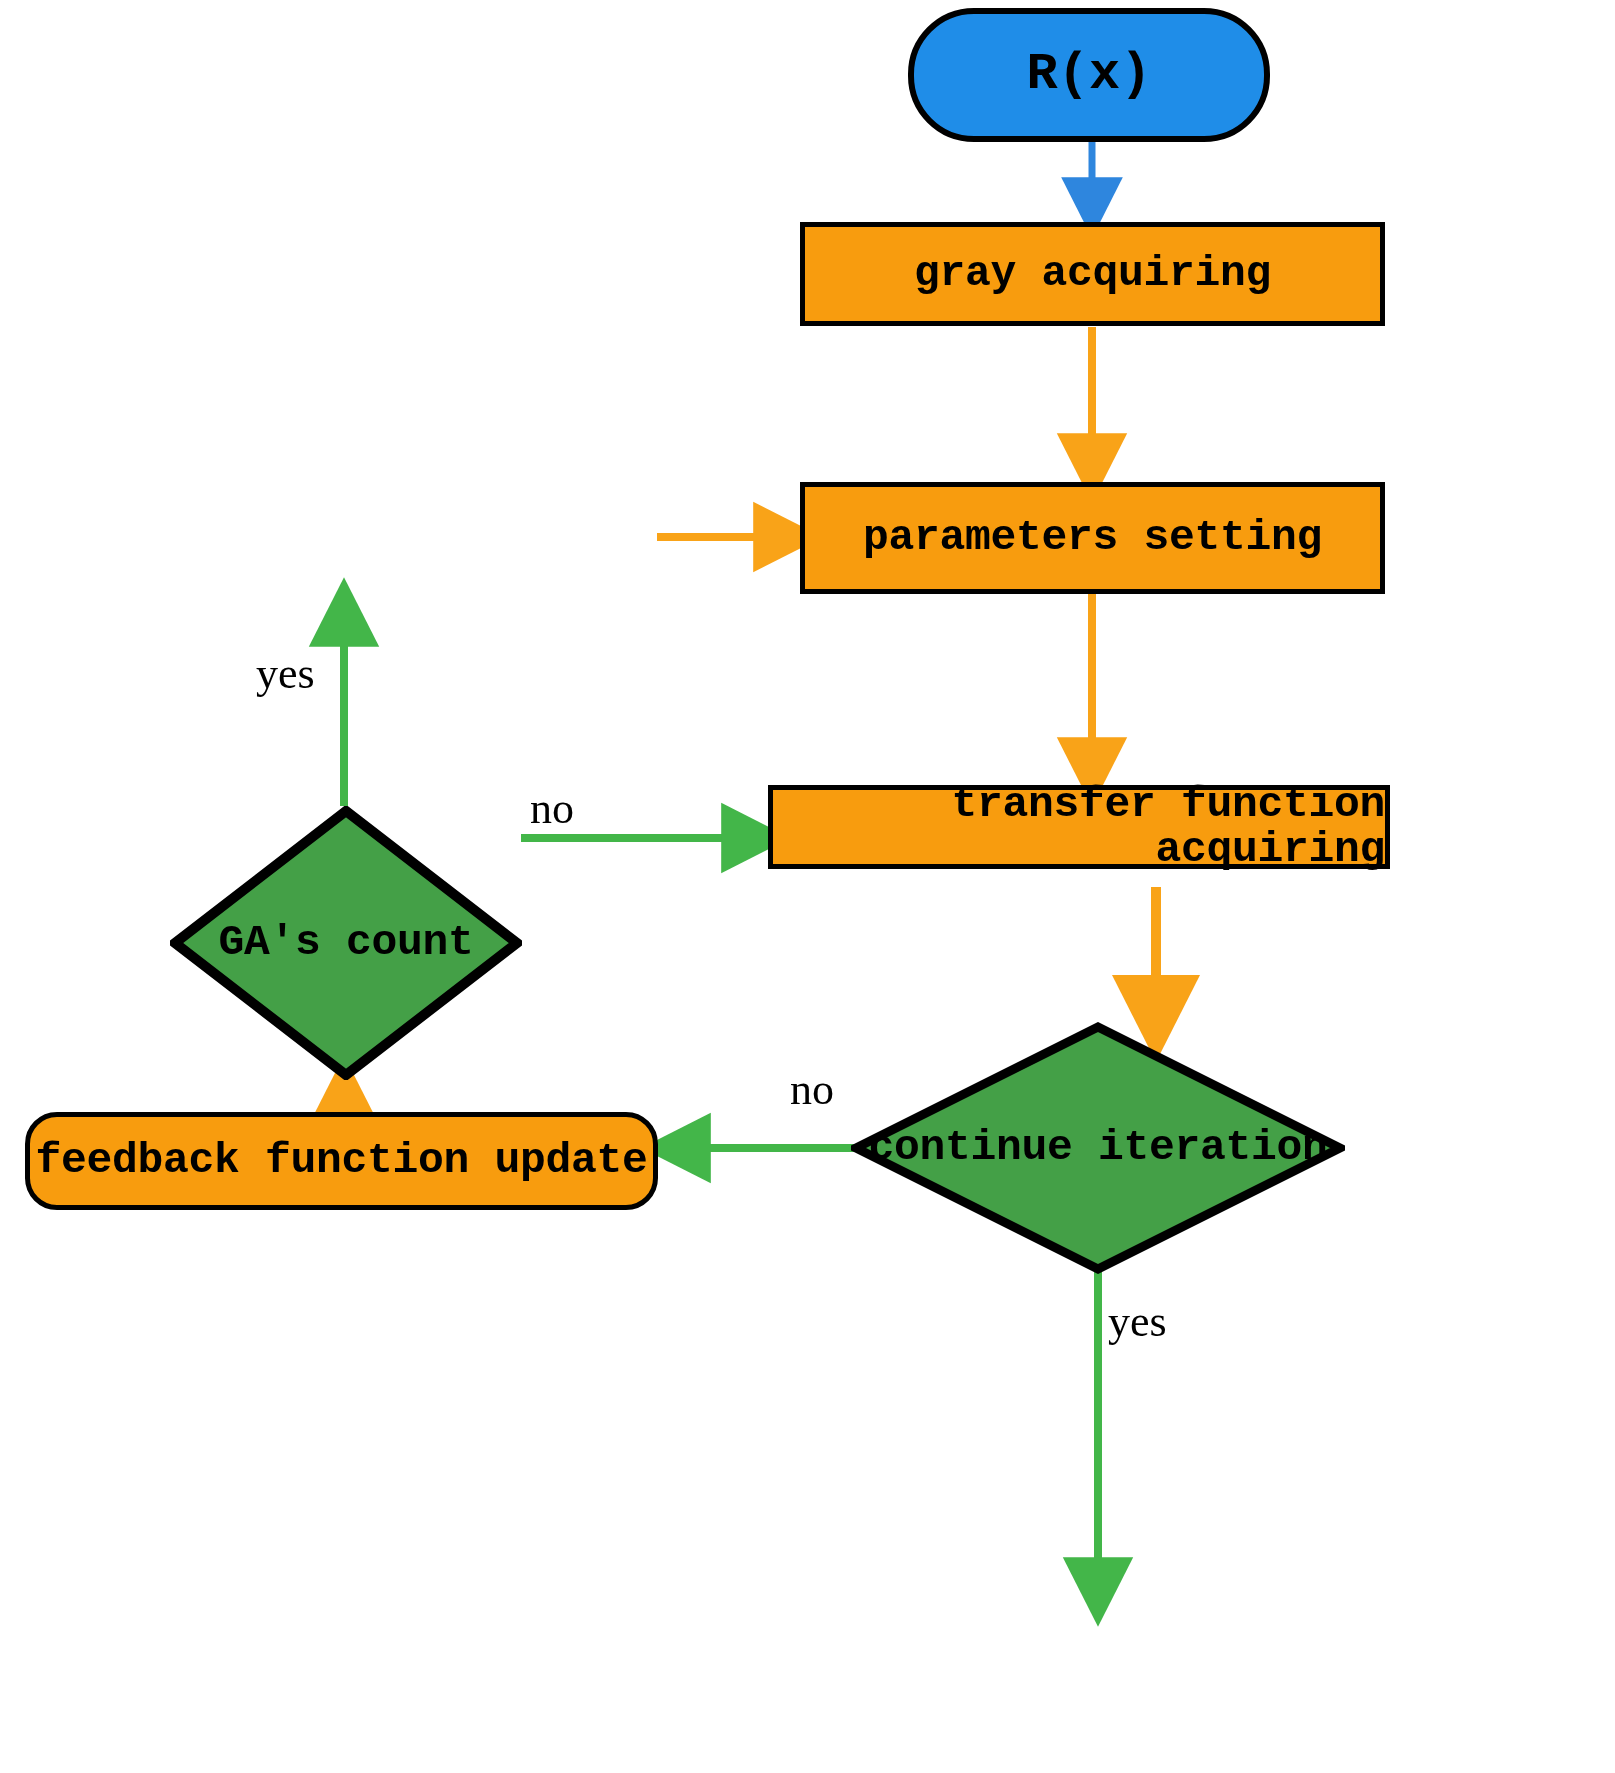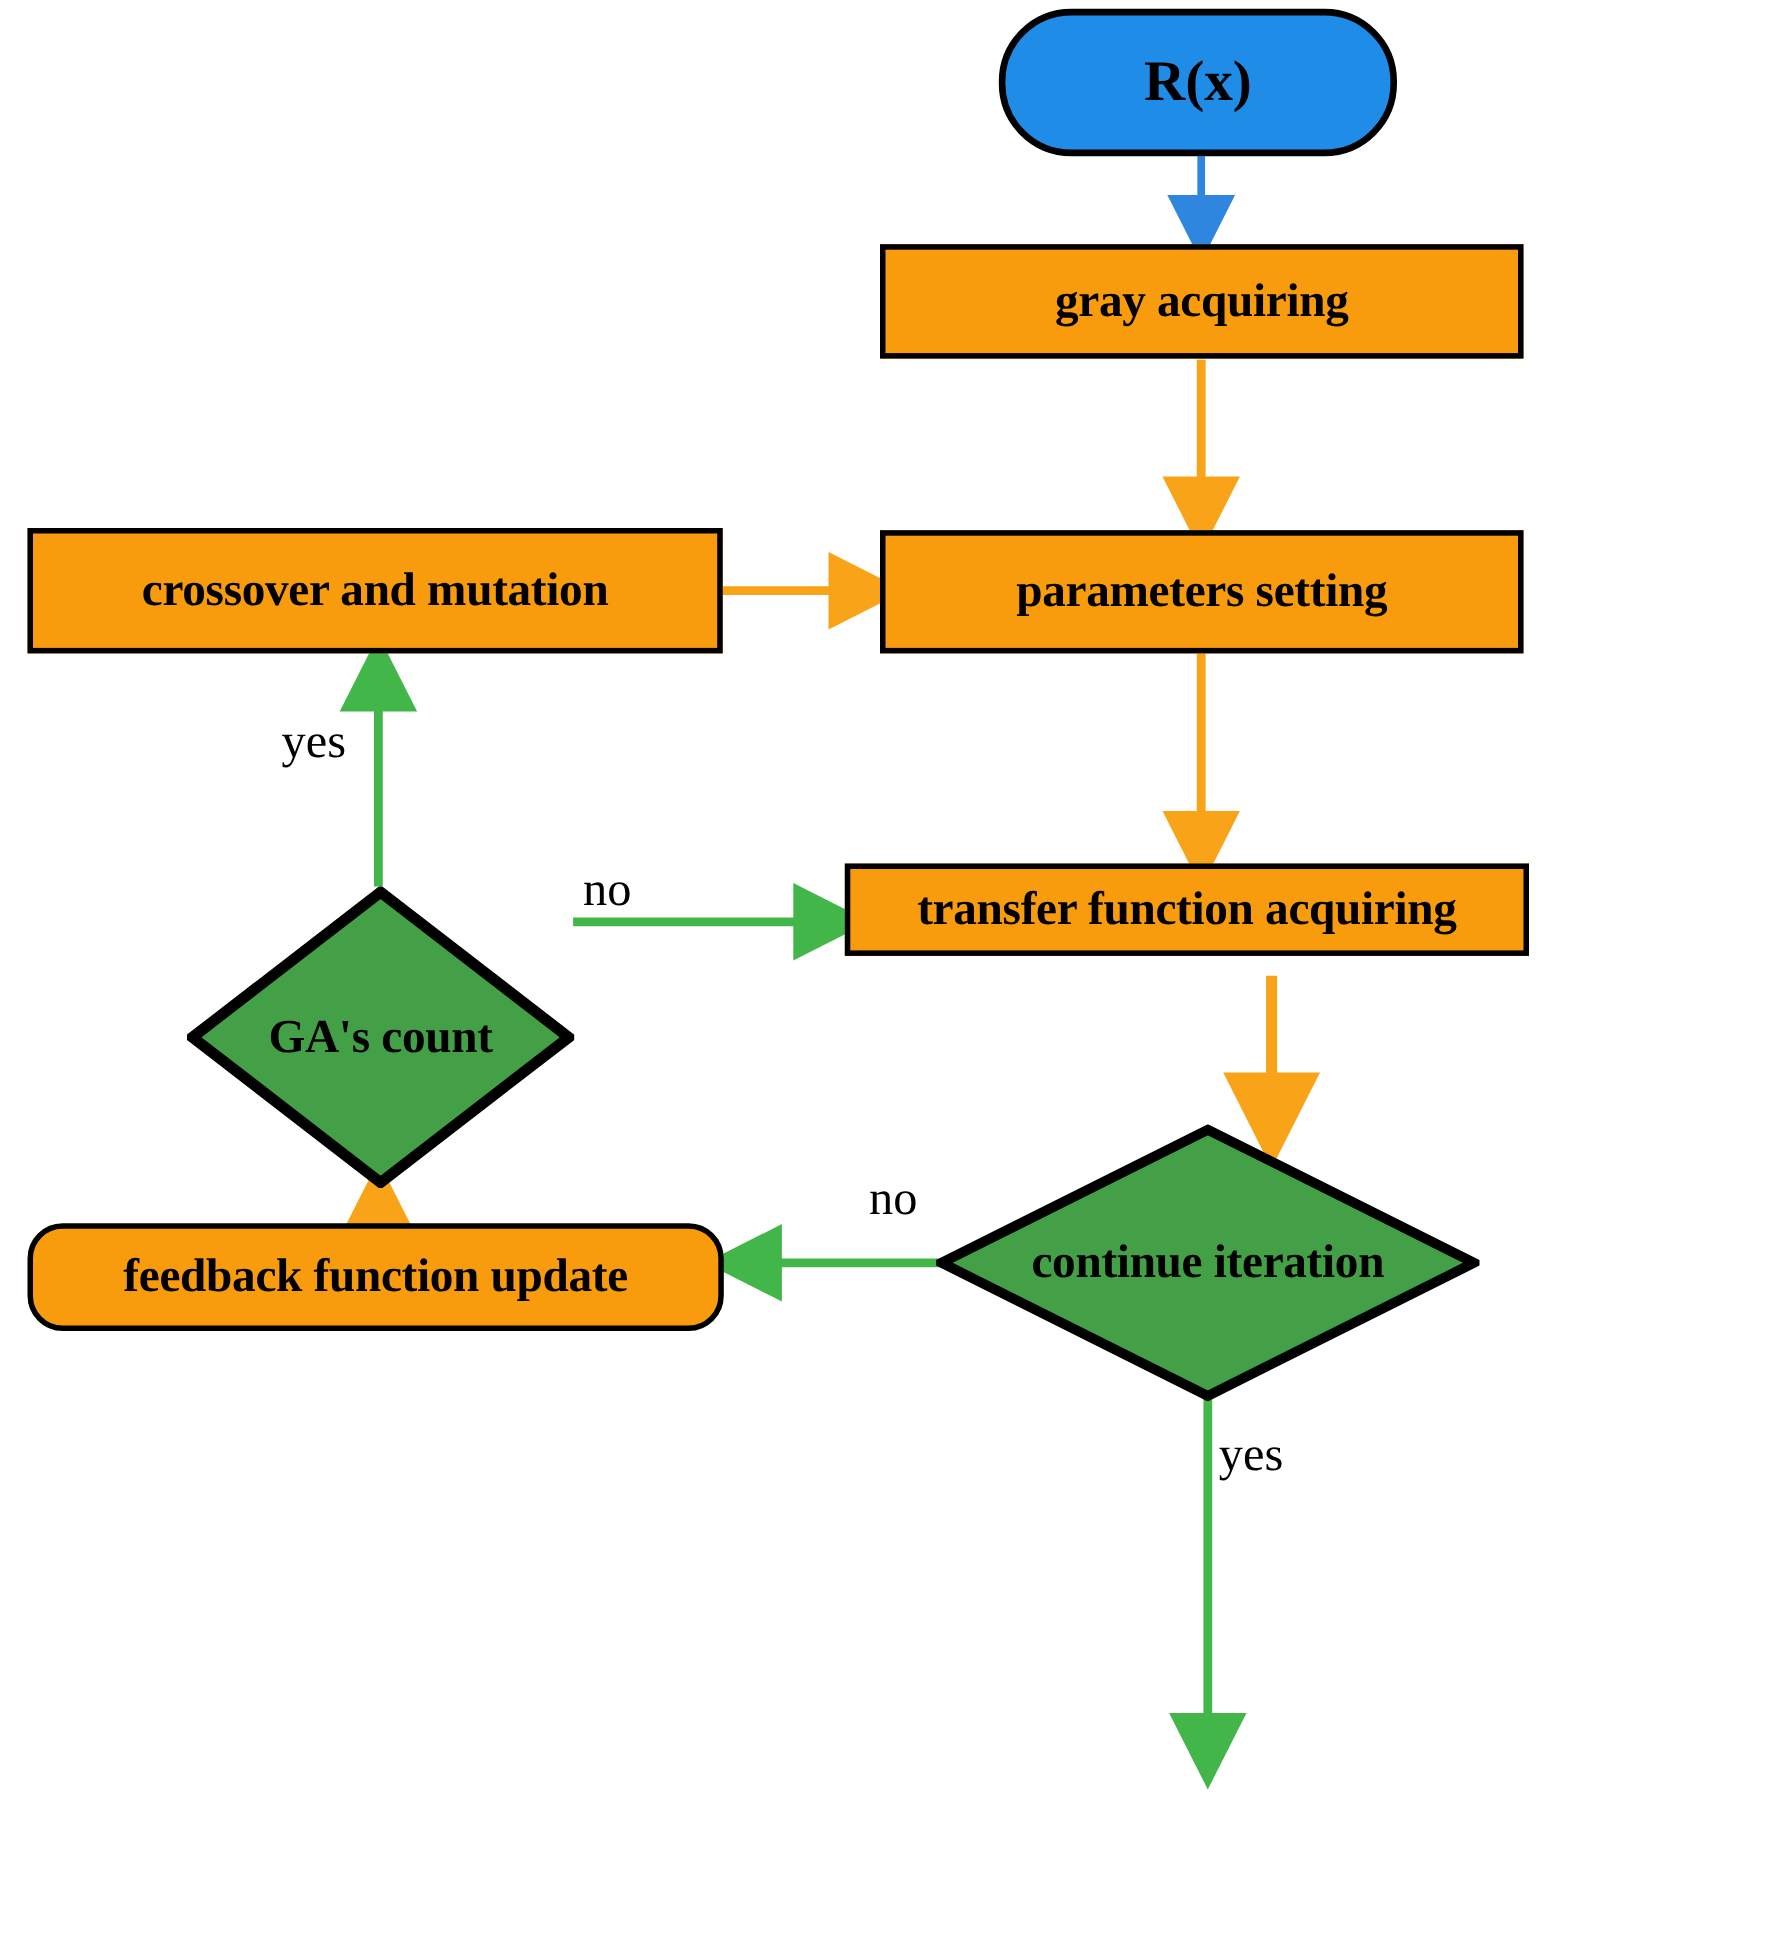--- a/index.html
+++ b/index.html
@@ -18,25 +18,26 @@
     overflow: hidden;
   }
 
   
   .node {
     position: absolute;
     box-sizing: border-box;
     display: flex;
     align-items: center;
     justify-content: center;
-    text-align: left;
+    text-align: right;
     color: #000000;
     font-weight: bold;
     line-height: 1.05;
     z-index: 5;
+    font-family: Liberation Mono, monospace;
   }
 
   .node.process {
     background: #f89c0e;
     border: 5px solid #000000;
     font-size: 43px;
     letter-spacing: -0.3px;
   }
 
   .node.terminal {
@@ -147,23 +148,20 @@
   </svg>
 
   <div class="node terminal" style="left:908px; top:8px; width:362px; height:134px;">
     <span>R(x)</span>
   </div>
 
   <div class="node process" style="left:800px; top:222px; width:585px; height:104px;">
     <span>gray acquiring</span>
   </div>
 
-  <div class="node process" style="left:25px; top:480px; width:632px; height:114px;">
-    <span>crossover and mutation</span>
-  </div>
 
   <div class="node process" style="left:800px; top:482px; width:585px; height:112px;">
     <span>parameters setting</span>
   </div>
 
   <div class="node decision" style="left:170px; top:806px; width:352px; height:274px;">
     <svg class="diamond-svg" viewBox="0 0 352 274" preserveAspectRatio="none" xmlns="http://www.w3.org/2000/svg">
       <polygon points="176,5 347,137 176,269 5,137" fill="#44a047" stroke="#000000" stroke-width="10" stroke-linejoin="miter"></polygon>
     </svg>
     <span class="dec-label">GA's count</span>

